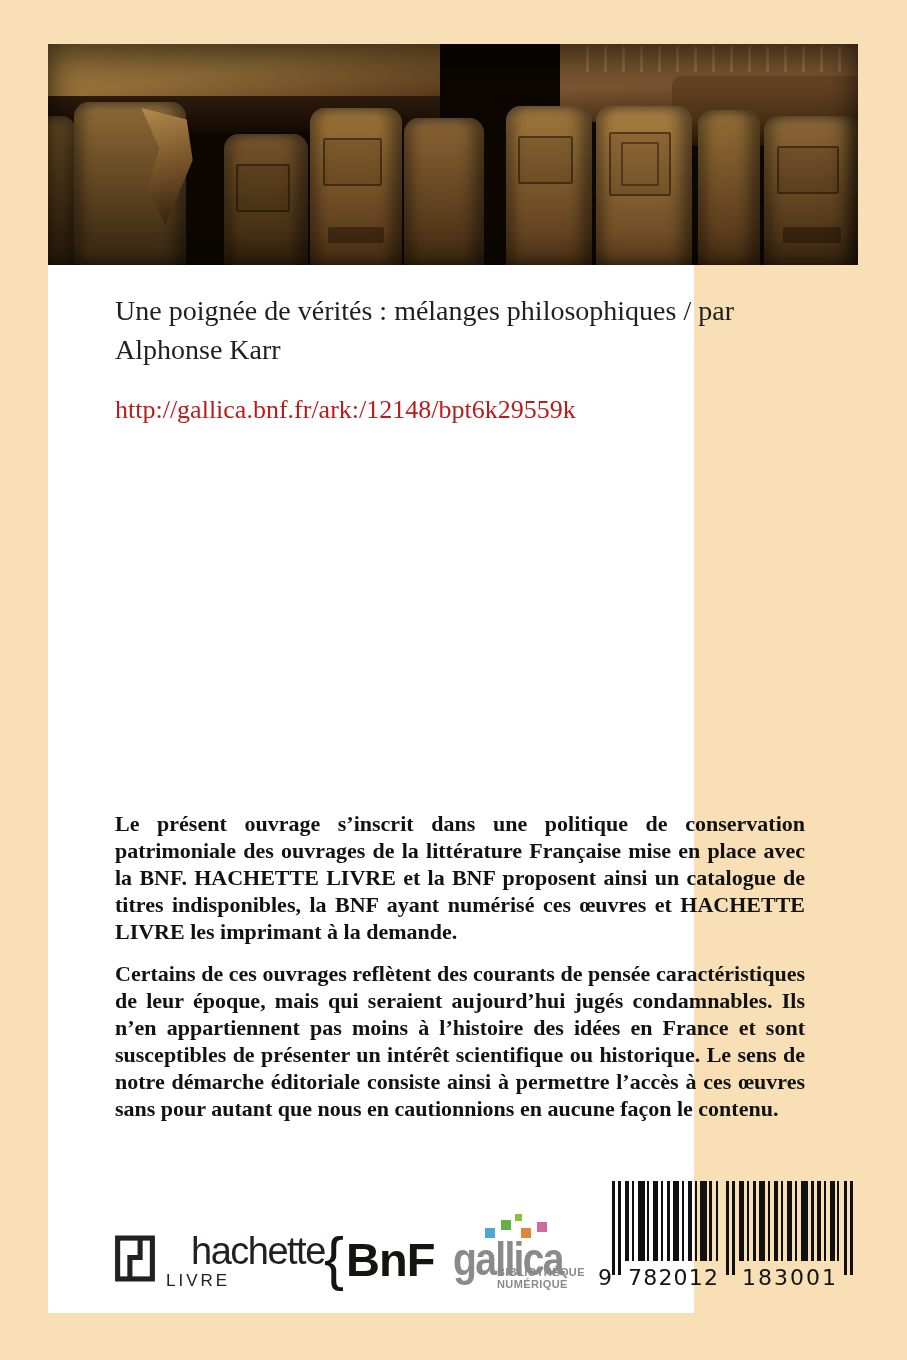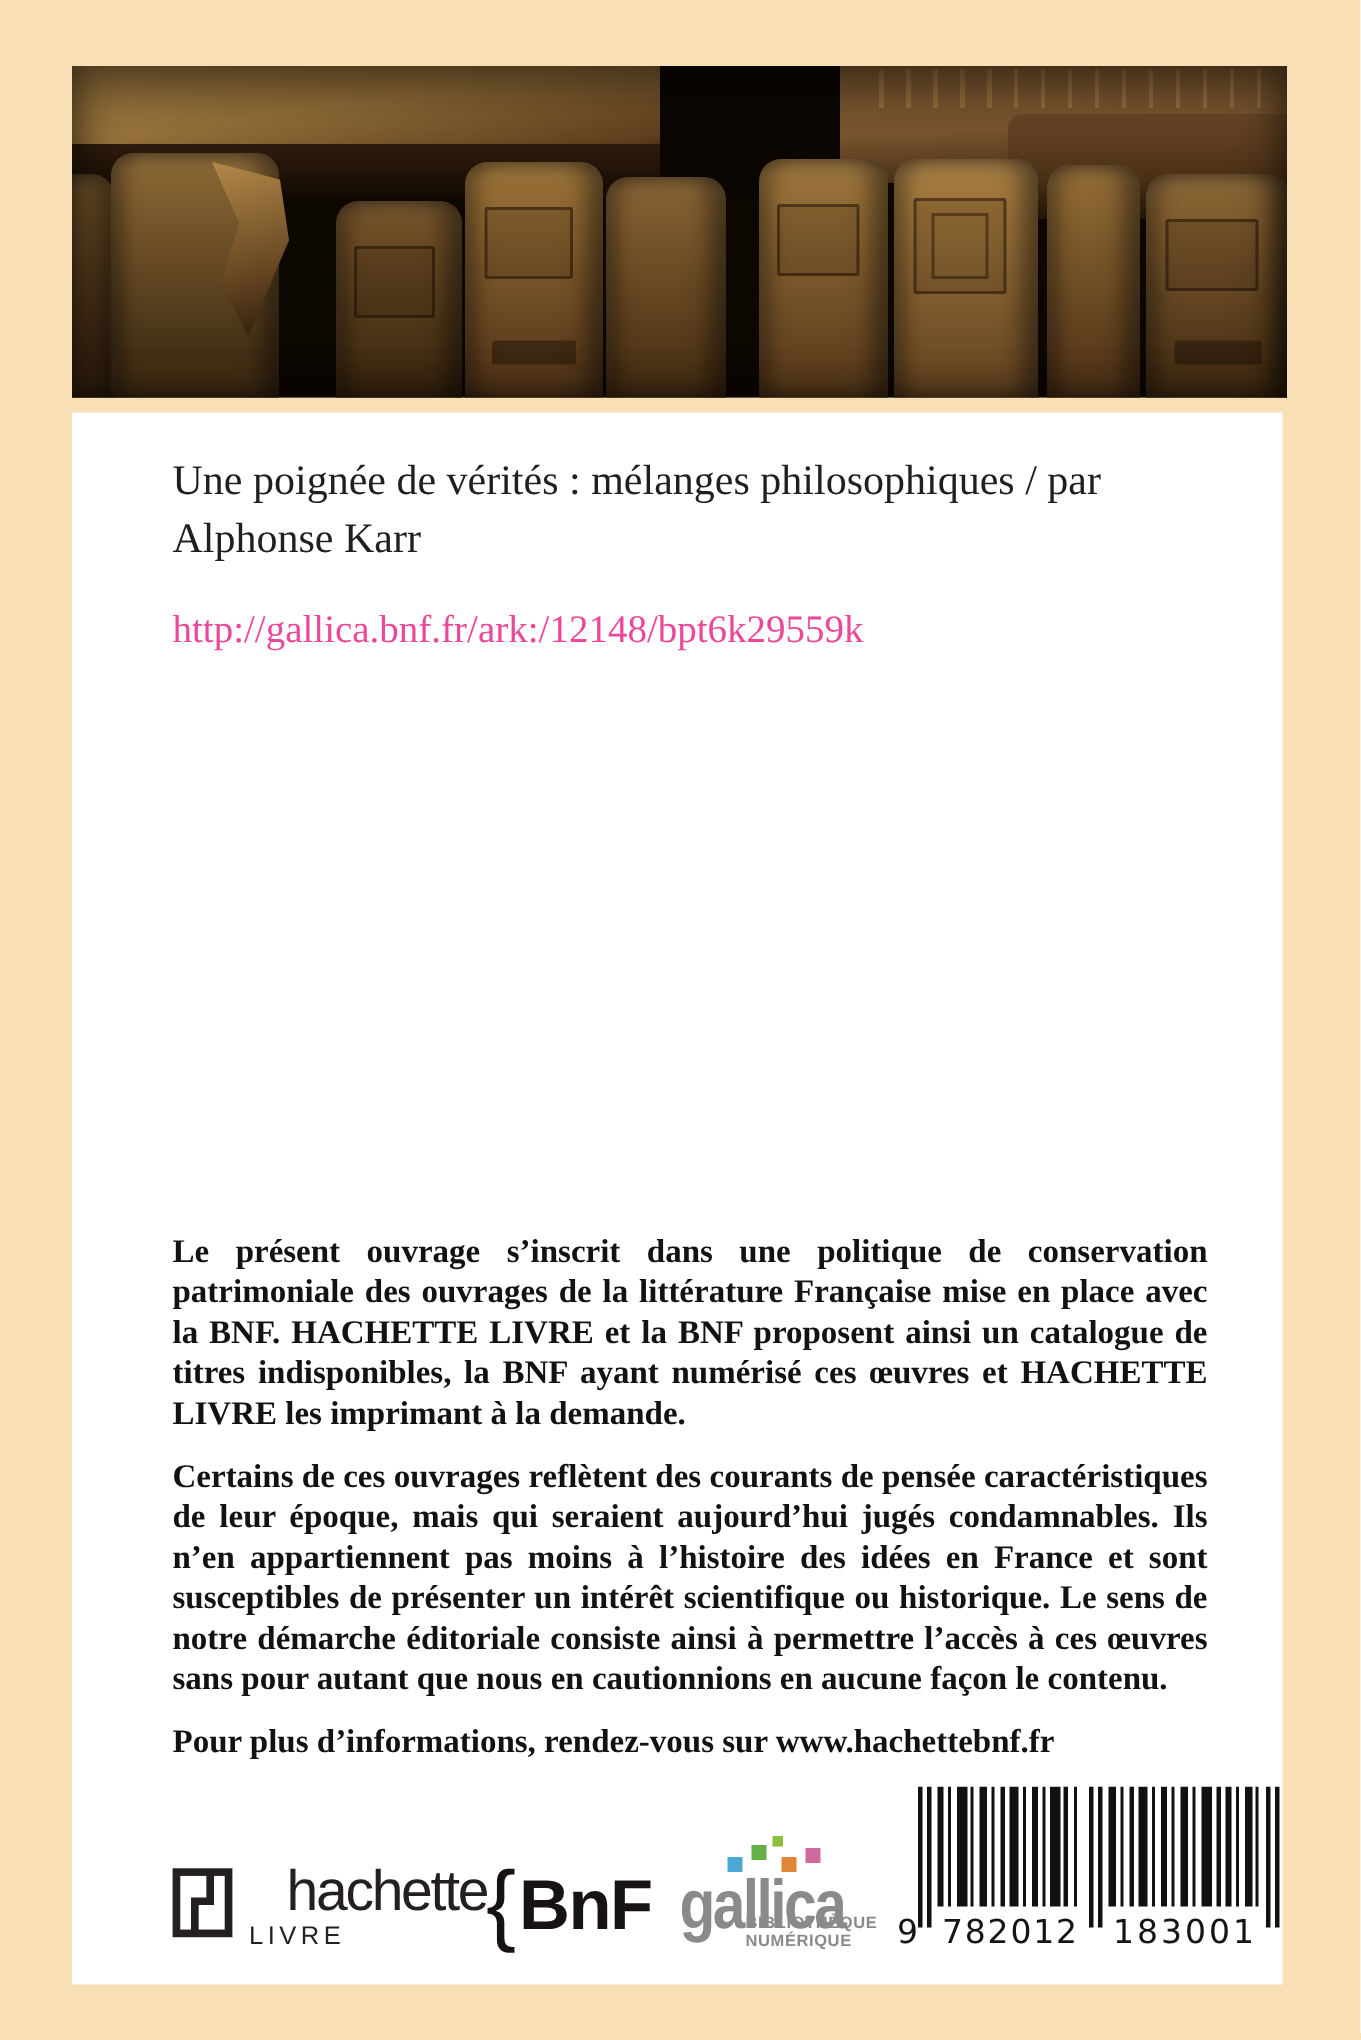--- a/index.html
+++ b/index.html
@@ -32,24 +32,24 @@
   .label { position:absolute; left:14%; top:30px; width:64%; height:48px;
            border:2px solid rgba(25,14,4,.5); background:rgba(20,12,4,.12); border-radius:2px; }
   .label-inner { position:absolute; inset:8px 10px; border:2px solid rgba(25,14,4,.45); }
   .flap { position:absolute; left:52%; top:6px; width:54%; height:116px;
            background:linear-gradient(165deg,#b68c4c,#6b4a24 60%,#2e1c0c);
            clip-path:polygon(15% 0, 90% 10%, 100% 45%, 55% 100%, 25% 70%, 45% 35%); }
   .spine-mark { position:absolute; left:20%; bottom:26px; width:60%; height:16px;
            background:rgba(25,14,4,.45); border-radius:2px; }
 
   
-  .content { position:absolute; left:48px; top:275px; width:807px; height:1048px; background:#ffffff; }
+  .content { position:absolute; left:48px; top:265px; width:646px; height:1048px; background:#ffffff; }
   .title { position:absolute; left:67px; top:26px; width:662px;
            font-size:28px; line-height:39px; color:#1f1f1f; }
-  .url { position:absolute; left:67px; top:130px; font-size:26px; color:#ec4899; }
+  .url { position:absolute; left:67px; top:130px; font-size:26px; color:#b91c1c; }
   .bodytext { position:absolute; left:67px; top:545px; width:690px;
            font-size:22px; line-height:27px; color:#121212; }
   .bodytext p { margin:0 0 15px 0;font-weight:bold; }
   .bodytext p.just { text-align:justify; }
 
   
   .sans { font-family:"Liberation Sans","DejaVu Sans",sans-serif; }
   .hachette { position:absolute; left:66px; top:970px; display:flex; gap:10px; color:#242021; }
   .h-icon { display:block; }
   .h-word { font-size:38px; line-height:32px; letter-spacing:-1.5px;margin-left:25px; }
@@ -112,21 +112,20 @@
   </div>
 
   <div class="content" style="background: rgb(255, 255, 255);">
 
     <div class="title">Une poignée de vérités : mélanges philosophiques / par Alphonse Karr</div>
     <div class="url">http://gallica.bnf.fr/ark:/12148/bpt6k29559k</div>
 
     <div class="bodytext">
       <p class="just">Le présent ouvrage s’inscrit dans une politique de conservation patrimoniale des ouvrages de la littérature Française mise en place avec la BNF. HACHETTE LIVRE et la BNF proposent ainsi un catalogue de titres indisponibles, la BNF ayant numérisé ces œuvres et HACHETTE LIVRE les imprimant à la demande.</p>
       <p class="just">Certains de ces ouvrages reflètent des courants de pensée caractéristiques de leur époque, mais qui seraient aujourd’hui jugés condamnables. Ils n’en appartiennent pas moins à l’histoire des idées en France et sont susceptibles de présenter un intérêt scientifique ou historique. Le sens de notre démarche éditoriale consiste ainsi à permettre l’accès à ces œuvres sans pour autant que nous en cautionnions en aucune façon le contenu.</p>
-      <p>Pour plus d’informations, rendez-vous sur www.hachettebnf.fr</p>
     </div>
 
     <div class="hachette sans">
       <svg class="h-icon" width="42" height="47" viewBox="0 0 40 46" fill="none" stroke="#242021" stroke-width="5">
         <rect x="3" y="3" width="34" height="40"></rect>
         <path d="M25 3 V 22 H 15 V 43"></path>
       </svg>
       <div>
         <div class="h-word">hachette</div>
         <div class="h-sub">LIVRE</div>

